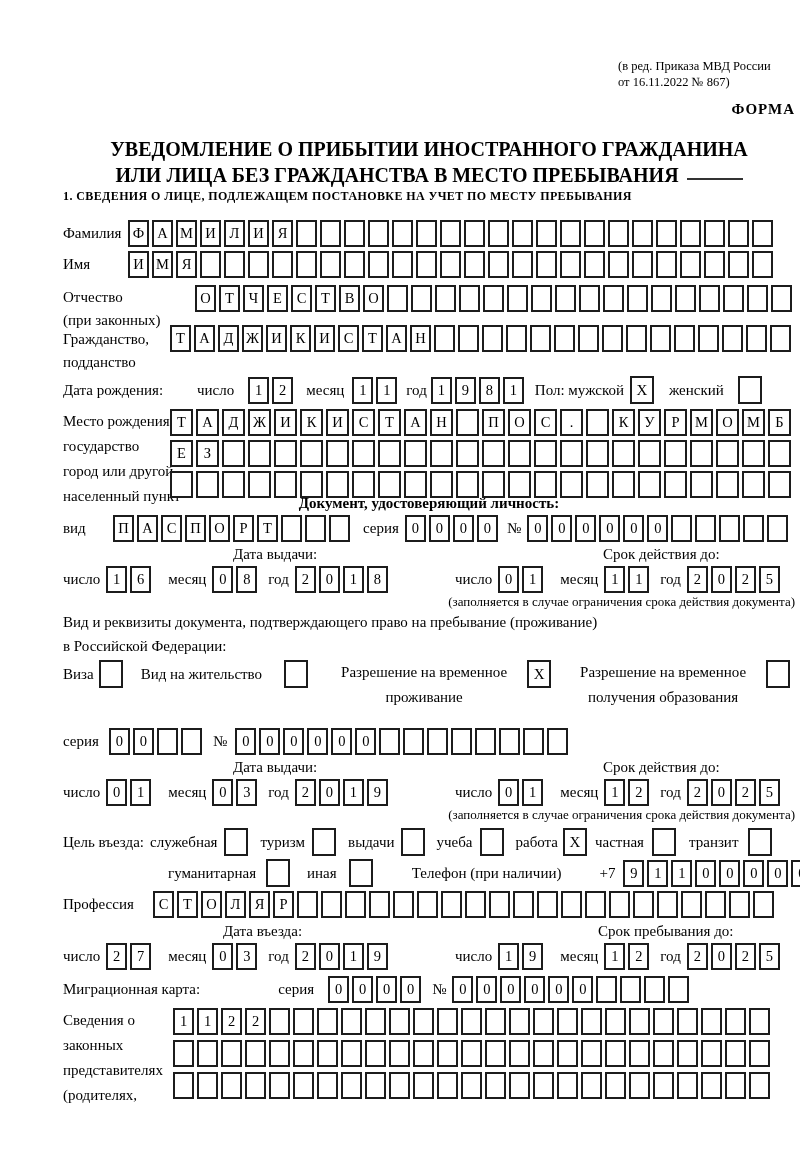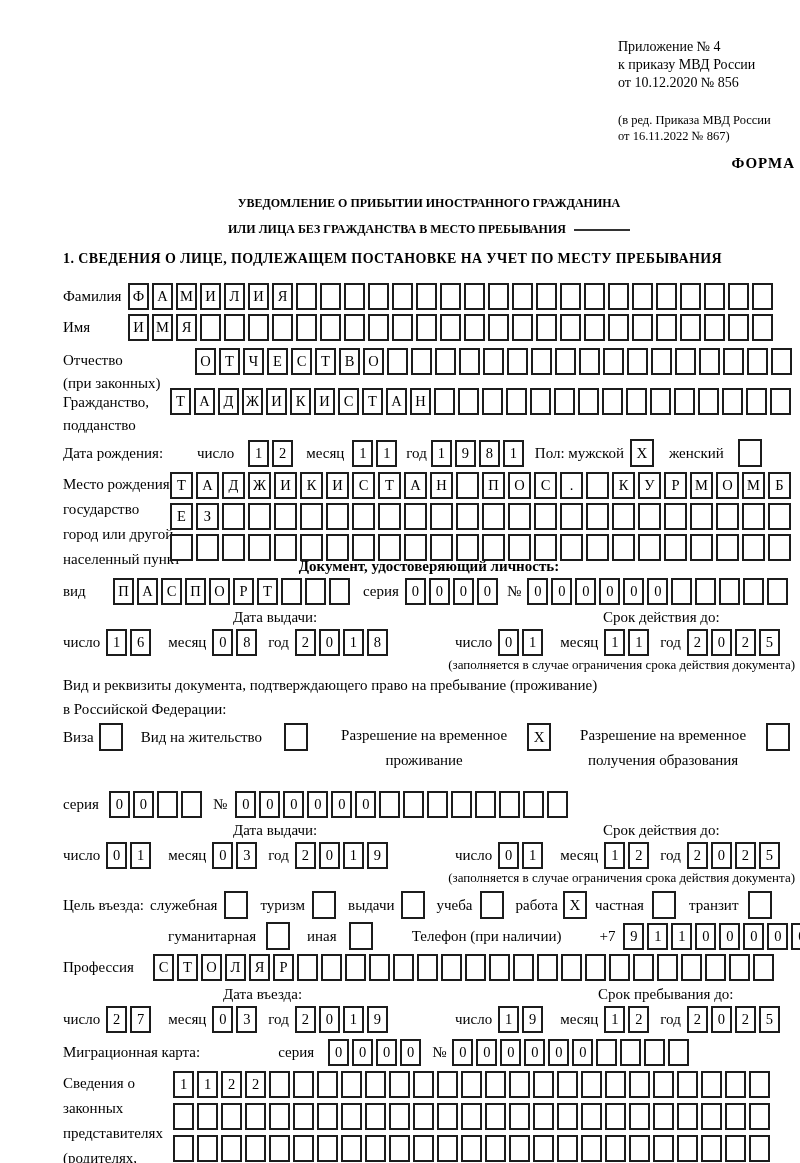--- a/index.html
+++ b/index.html
@@ -12,40 +12,35 @@
   .r{display:flex;align-items:flex-start;}
   .grid{display:flex;flex-wrap:nowrap;}
   .cell{box-sizing:border-box;flex:none;width:21px;height:27px;border:2px solid #1c1c1c;
         margin-right:3px;display:inline-flex;align-items:center;justify-content:center;
         font-size:14.5px;line-height:1;background:#fff;}
   .cellw{width:23px;}
   .box{width:24px;height:28px;font-size:15px;}
   .appendix{margin-left:555px;font-size:14px;line-height:18px;}
   .amendment{margin-left:555px;font-size:12.5px;line-height:16px;margin-top:20px;}
   .forma{text-align:right;font-size:15px;font-weight:bold;margin-top:11px;letter-spacing:1px;}
-  .title{text-align:center;font-weight:bold;font-size:12px;line-height:26px;margin-top:18px;}
+  .title{text-align:center;font-weight:bold;font-size:20px;line-height:26px;margin-top:18px;}
   .blankline{display:inline-block;width:56px;height:2px;background:#333;margin-left:8px;vertical-align:2px;}
-  .sechead{font-weight:bold;font-size:14px;letter-spacing:.4px;margin-top:9px;white-space:nowrap;}
+  .sechead{font-weight:bold;font-size:12px;letter-spacing:.4px;margin-top:1px;white-space:nowrap;}
   .dochead{text-align:center;font-weight:bold;font-size:15px;}
   .dg{display:flex;align-items:center;}
   .dg .lbl{margin-right:6px;}
   .dg .grid{margin-right:8px;}
   .ctr{text-align:center;font-size:15px;line-height:25px;}
 </style>
 </head>
 <body>
 
 <div class="page">
   <div class="content">
 
-    <div class="appendix">
-      <div>Приложение № 4</div>
-      <div>к приказу МВД России</div>
-      <div>от 10.12.2020 № 856</div>
-    </div>
     <div class="amendment">
       <div>(в ред. Приказа МВД России</div>
       <div>от 16.11.2022 № 867)</div>
     </div>
     <div class="forma">ФОРМА</div>
 
     <div class="title">
       <div>УВЕДОМЛЕНИЕ О ПРИБЫТИИ ИНОСТРАННОГО ГРАЖДАНИНА</div>
       <div>
         <span>ИЛИ ЛИЦА БЕЗ ГРАЖДАНСТВА В МЕСТО ПРЕБЫВАНИЯ</span><span class="blankline"></span>

